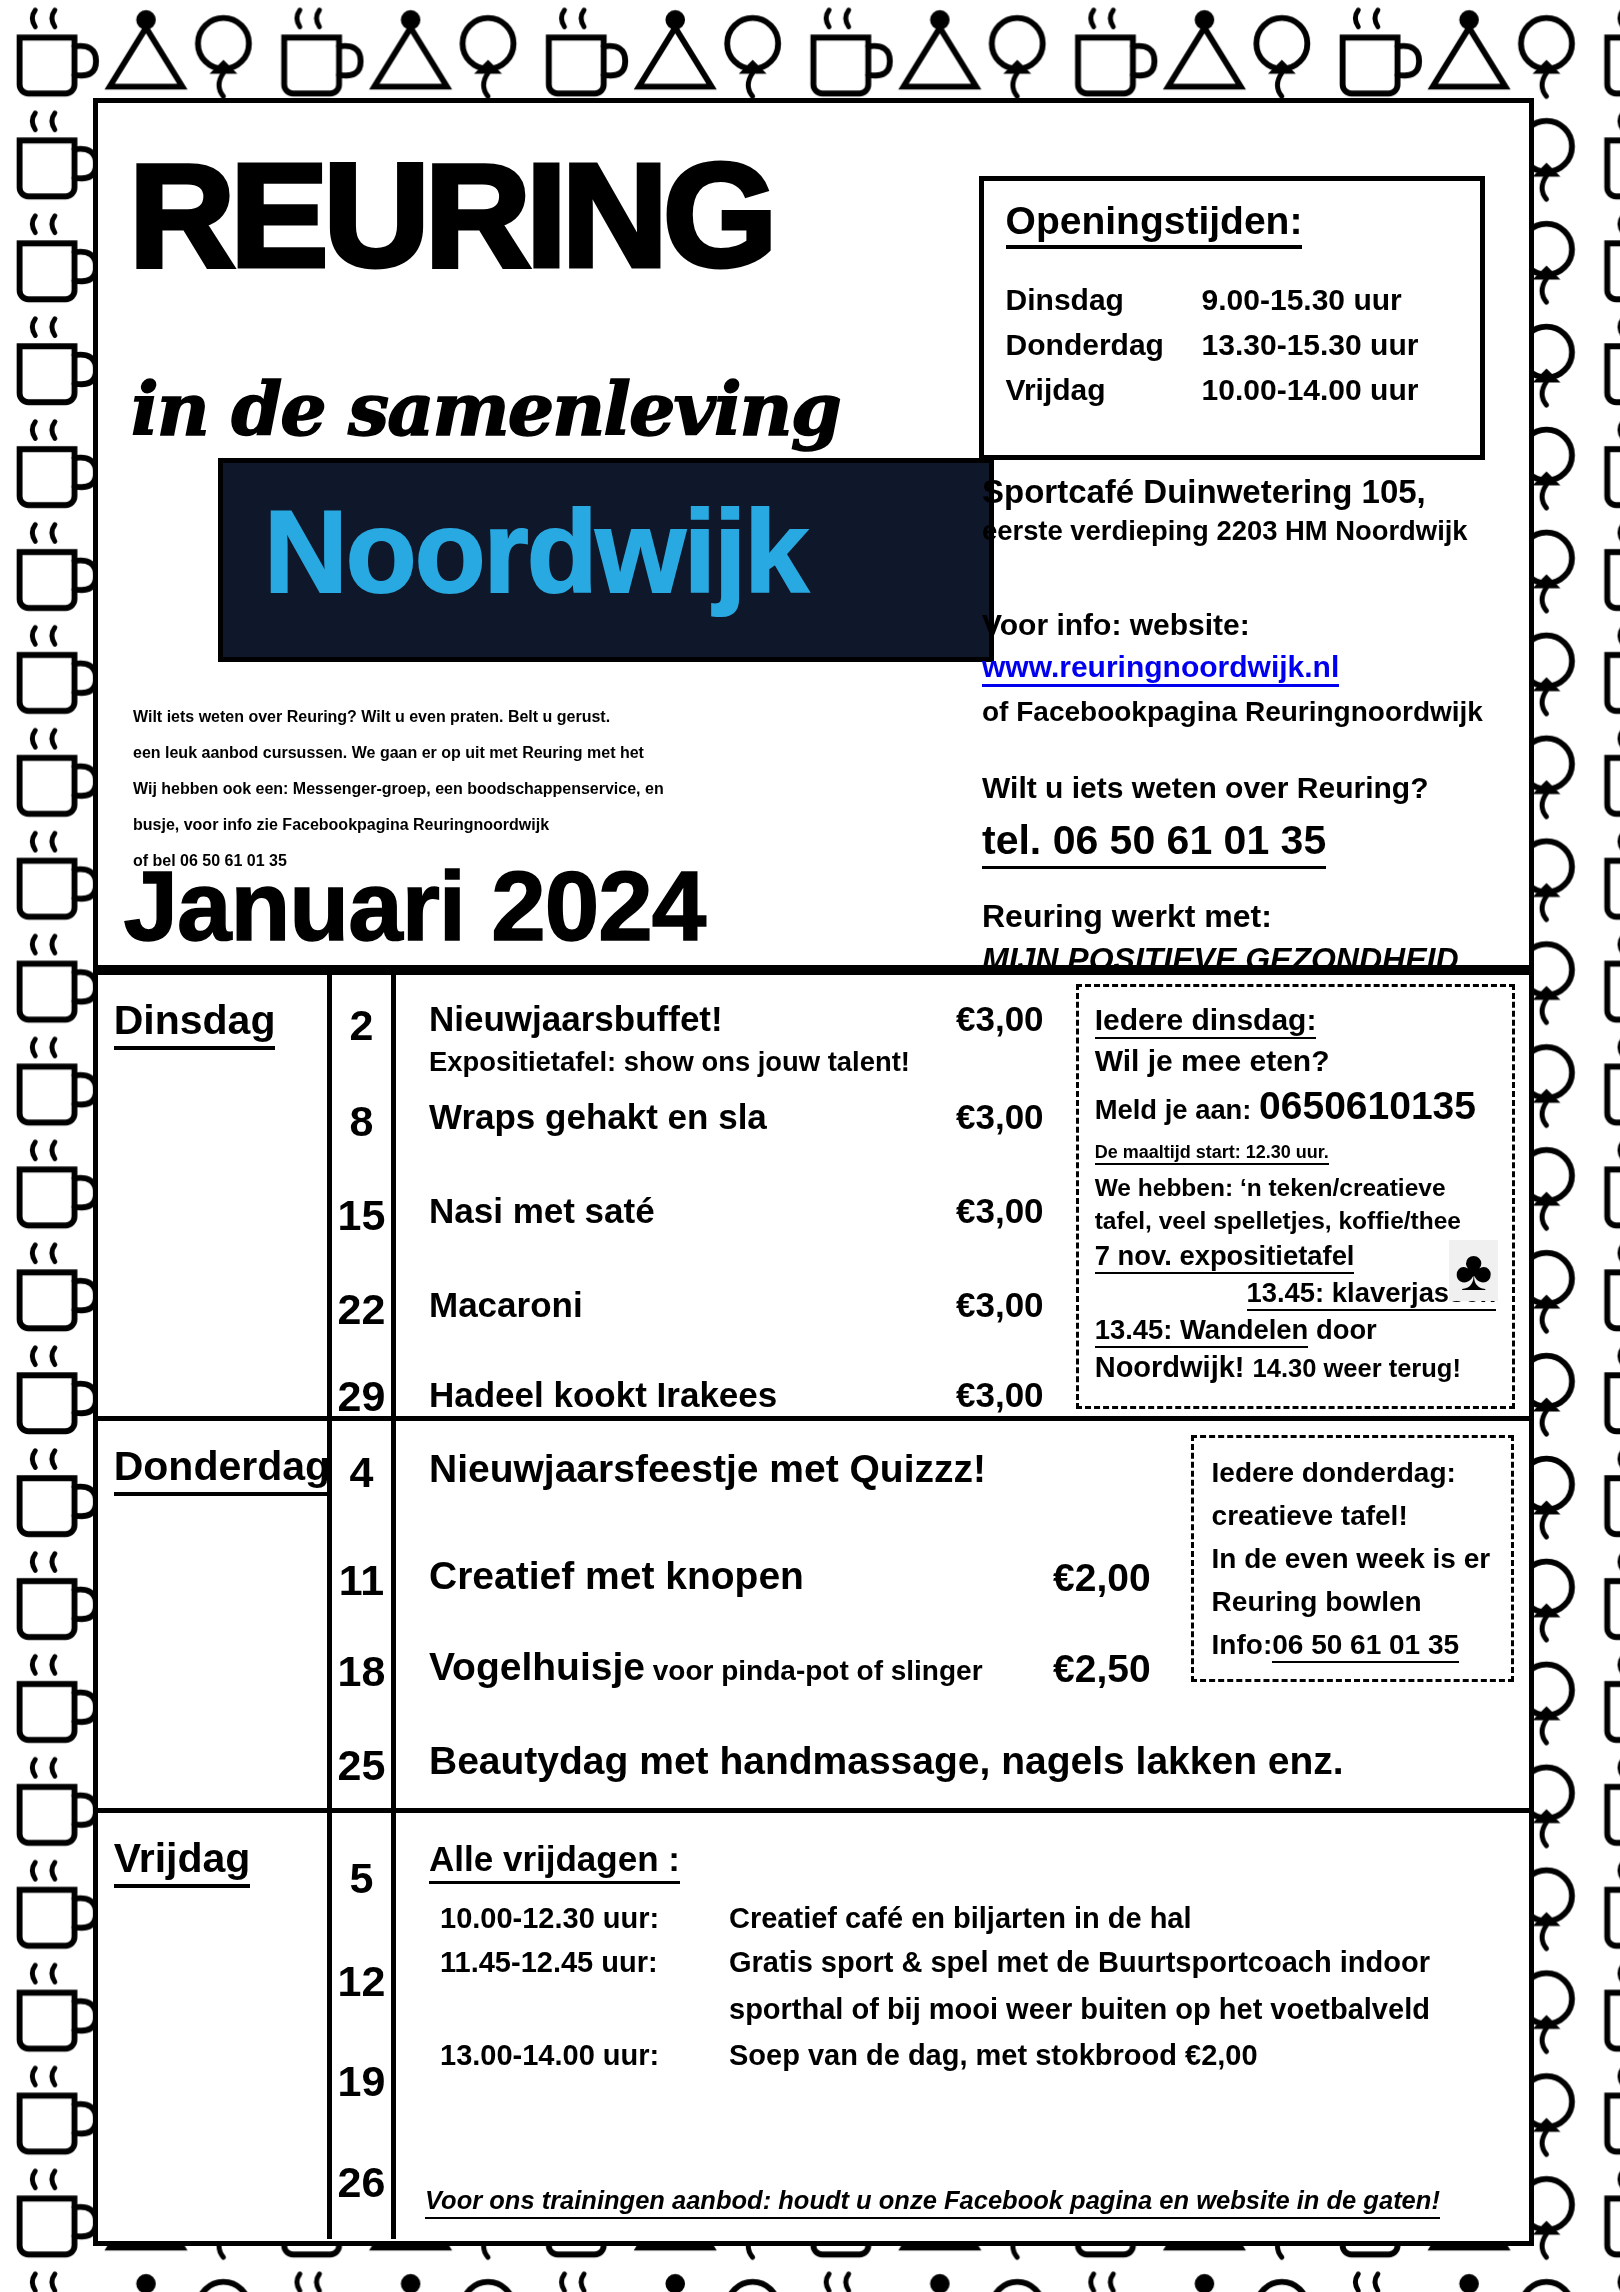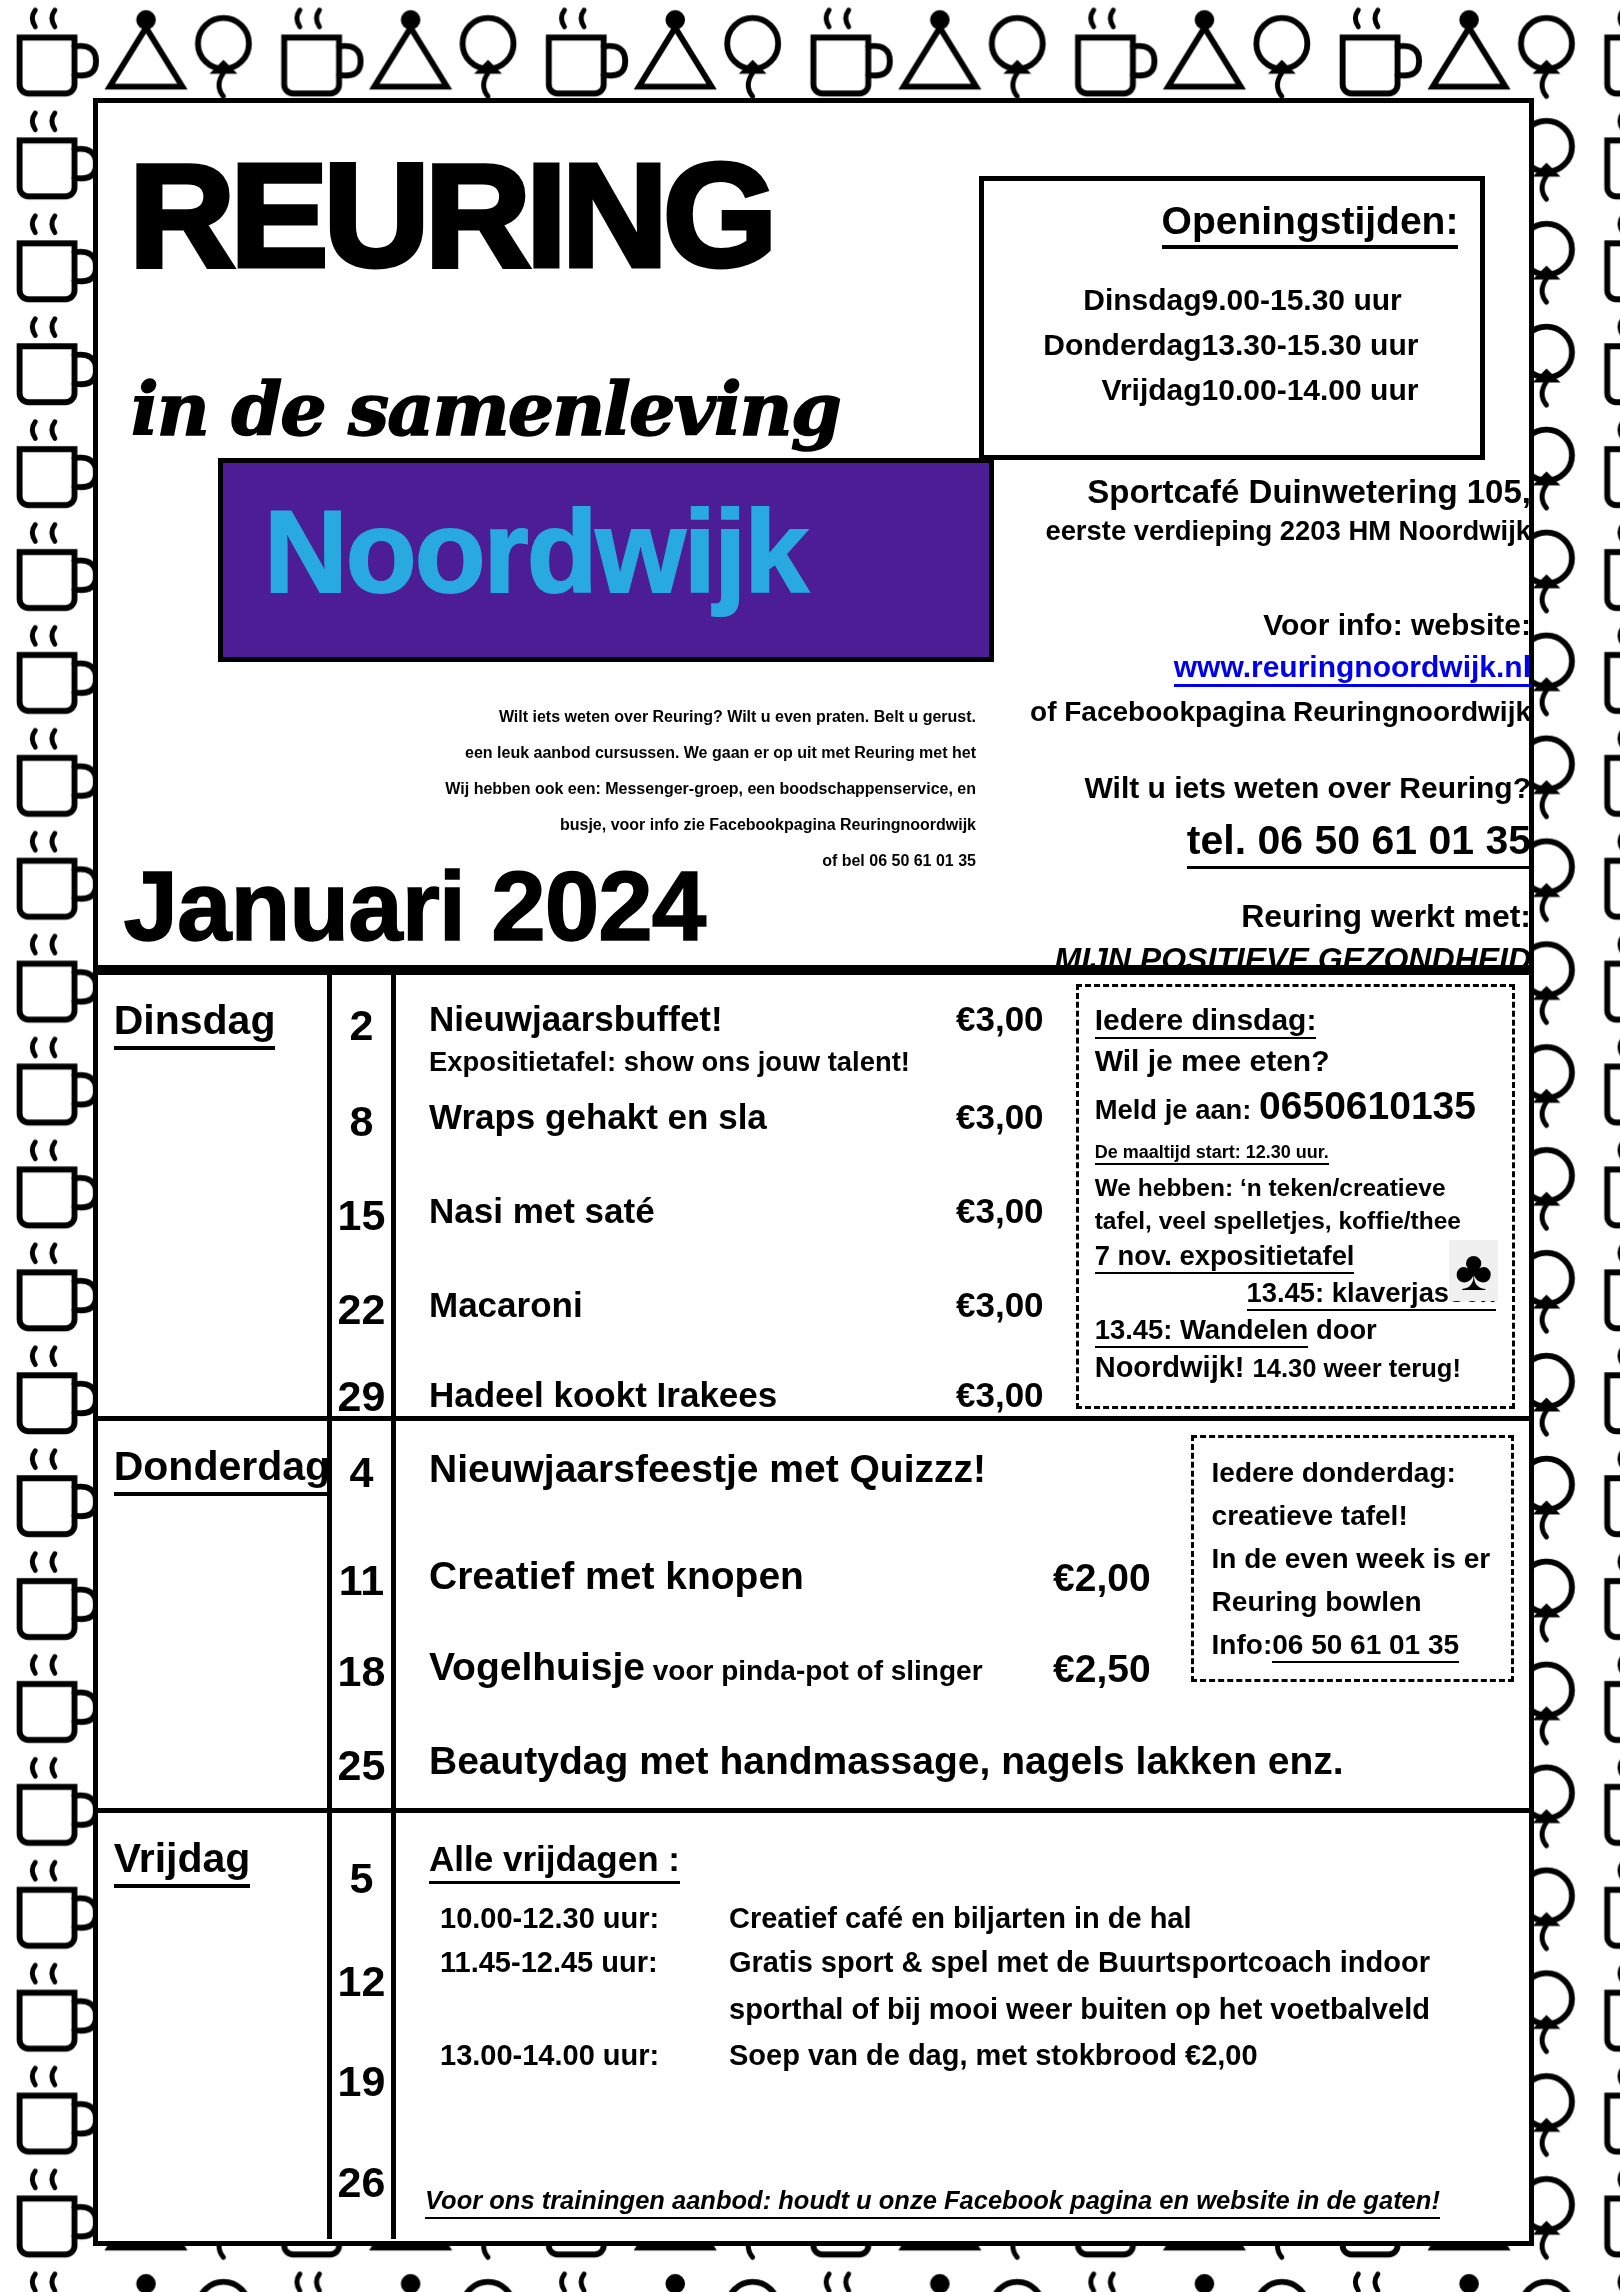--- a/index.html
+++ b/index.html
@@ -7,21 +7,21 @@
         font-family:"Liberation Sans",sans-serif;color:#000;}
   .doodle-border{position:absolute;inset:0;z-index:0;}
   .box{position:absolute;background:#fff;border:5.9px solid #000;box-sizing:border-box;z-index:1;}
 
   
   .logo{position:absolute;left:31px;top:39px;font-size:147px;font-weight:900;letter-spacing:-4.9px;
         line-height:1;-webkit-text-stroke:4.9px #000;}
   .logo-sub{position:absolute;left:33px;top:263px;font-family:"DejaVu Serif",serif;font-style:italic;
         font-weight:700;font-size:73px;letter-spacing:-2px;-webkit-text-stroke:1.5px #000;}
   .city-box{position:absolute;left:120px;top:355px;width:776px;height:204px;border:5.9px solid #000;
-        box-sizing:border-box;background:#4c1d95;}
+        box-sizing:border-box;background:#0f172a;}
   .city{position:absolute;left:41px;top:21.6px;font-size:116px;font-weight:900;color:#29A9E1;
         letter-spacing:-2px;-webkit-text-stroke:2px #29A9E1;}
   .intro{position:absolute;left:35px;top:596px;width:843px;font-size:16px;font-weight:700;line-height:36px;}
   .month{position:absolute;left:25.5px;top:747px;font-size:98px;font-weight:800;letter-spacing:-1px;
         -webkit-text-stroke:1.5px #000;}
 
   .open-box{position:absolute;left:881px;top:73px;width:506px;height:284px;border:5.9px solid #000;
         box-sizing:border-box;padding:17.6px 21.6px;background:#fff;}
   .open-title{font-size:39px;font-weight:800;display:inline-block;border-bottom:4.9px solid #000;padding-bottom:2.9px;}
   .open-rows{margin-top:27.4px;font-size:30px;font-weight:800;line-height:45px;}
@@ -88,21 +88,21 @@
           <circle cx="149" cy="20" r="7" fill="#000"></circle>
           <circle cx="228" cy="44" r="26"></circle>
           <path d="M221,72 l7,-7 l7,7 z" fill="#000"></path>
           <path d="M228,74 q-9,13 0,24" fill="none" stroke-width="5"></path>
         </g>
       </pattern>
     </defs>
     <rect x="0" y="0" width="1653" height="2339" fill="url(#doodles)"></rect>
   </svg>
 
-  <div class="box" style="left:93px;top:98px;width:1441px;height:872px;text-align:right;">
+  <div class="box" style="left:93px;top:98px;width:1441px;height:872px;">
 
     <div class="logo">REURING</div>
     <div class="logo-sub">in de samenleving</div>
 
     <div class="city-box">
       <div class="city">Noordwijk</div>
     </div>
 
     <div class="intro">
       <div>Wilt iets weten over Reuring? Wilt u even praten. Belt u gerust.</div>

